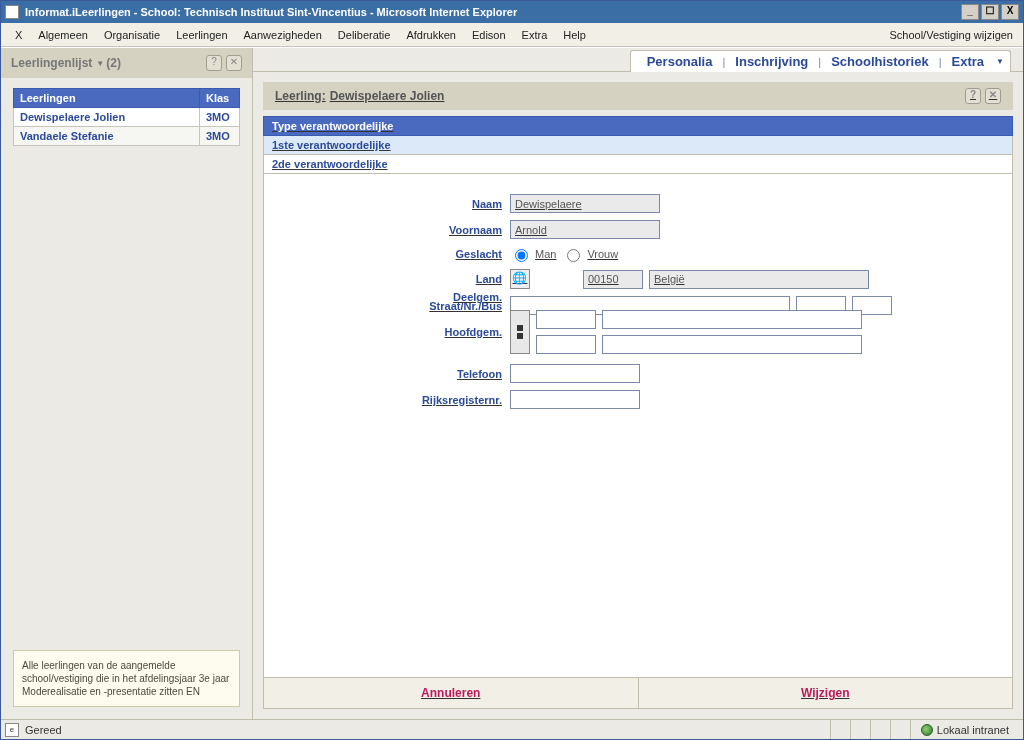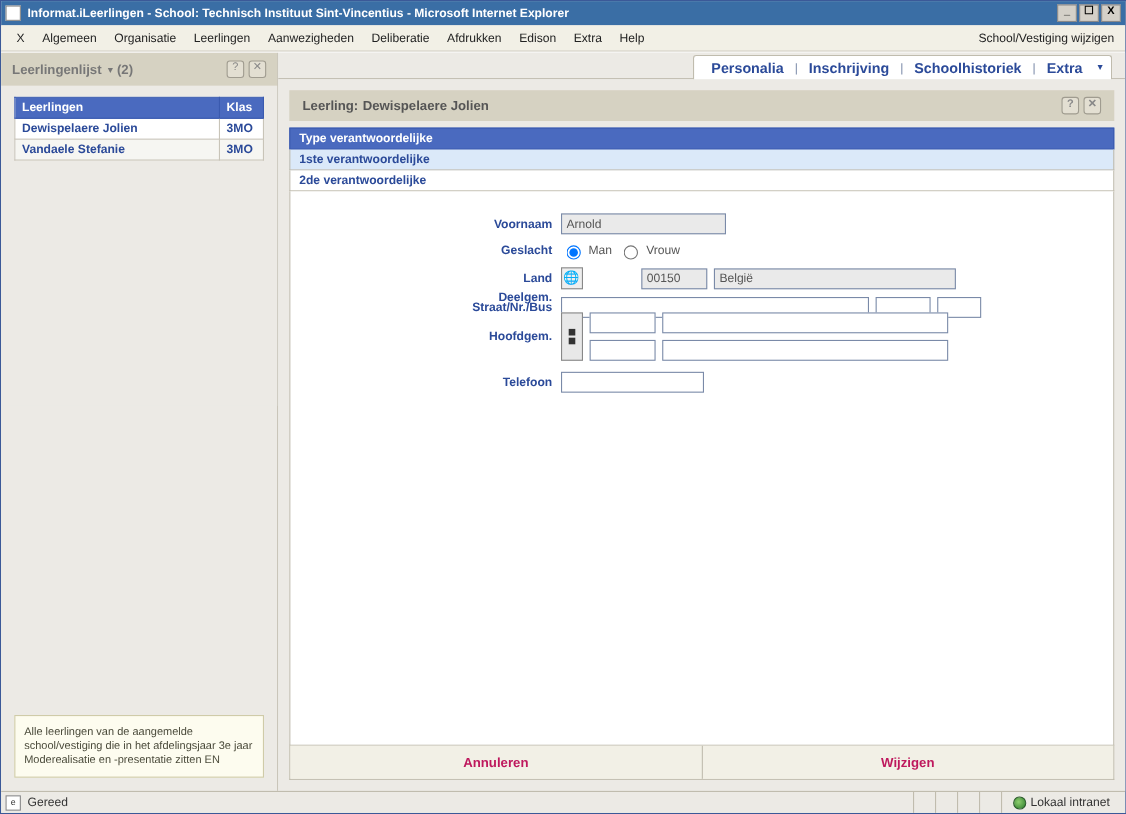--- a/index.html
+++ b/index.html
@@ -179,20 +179,21 @@
     padding: 0 10px;
     cursor: pointer;
   }
   .tabstrip .sep { color: #7a8aa8; }
   .content-body {
     flex: 1;
     background: #eceae5;
     display: flex;
     flex-direction: column;
     padding: 10px;
+    text-decoration: underline;
   }
 
   .content-panel-header {
     background: #d6d2c2;
     height: 28px;
     display: flex;
     align-items: center;
     padding: 0 12px;
     font-size: 12px;
     color: #555;
@@ -402,20 +403,26 @@
       </div>
 
       <div class="subtabs">
         <div class="subtab-row sub-header">Type verantwoordelijke</div>
         <div class="subtab-row sub-selected">1ste verantwoordelijke</div>
         <div class="subtab-row sub-normal">2de verantwoordelijke</div>
       </div>
 
       <div class="formarea">
         <div class="form-row">
+          <div class="lbl">Naam</div>
+          <div class="ctrls">
+            <input class="txt" readonly="" value="Dewispelaere" style="">
+          </div>
+        </div>
+        <div class="form-row">
           <div class="lbl">Voornaam</div>
           <div class="ctrls">
             <input class="txt" readonly="" value="Arnold" style="">
           </div>
         </div>
         <div class="form-row">
           <div class="lbl">Geslacht</div>
           <div class="ctrls">
             <span class="radio-wrap">
                 <input type="radio" checked="" style="">
@@ -465,20 +472,26 @@
               </div>
             </div>
           </div>
         </div>
         <div class="form-row" style="margin-top:10px;">
           <div class="lbl">Telefoon</div>
           <div class="ctrls">
             <input class="txt-rr" style="background: rgb(255, 255, 255);">
           </div>
         </div>
+        <div class="form-row">
+          <div class="lbl">Rijksregisternr.</div>
+          <div class="ctrls">
+            <input class="txt-rr" style="background: rgb(255, 255, 255);">
+          </div>
+        </div>
       </div>
 
       <div class="buttonbar">
         <div class="bigbtn">Annuleren</div>
         <div class="bigbtn">Wijzigen</div>
       </div>
     </div>
   </div>
 </div>
 

